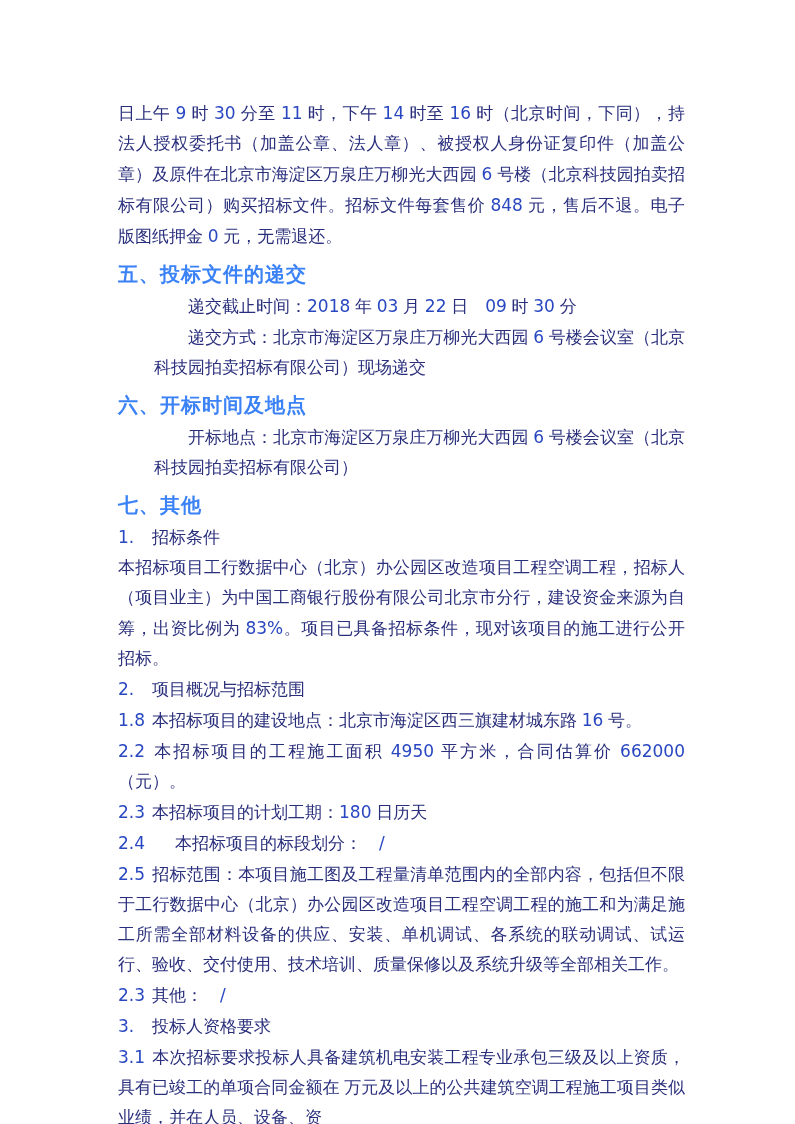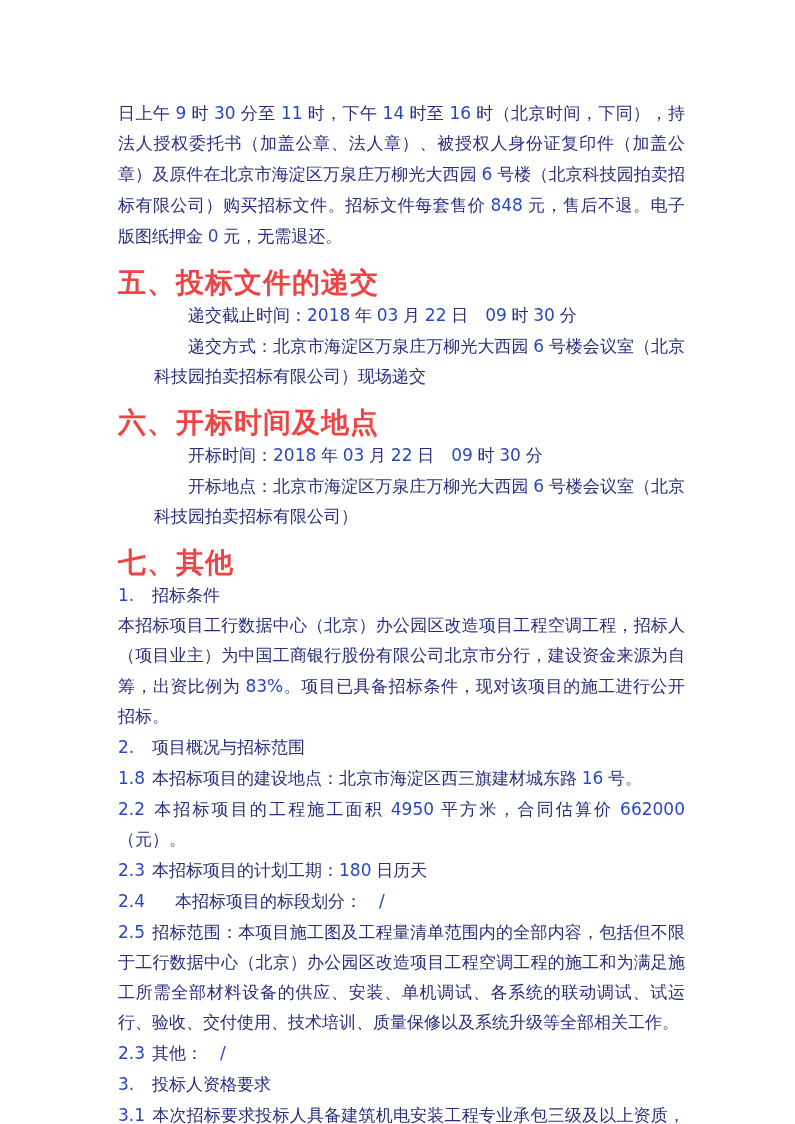--- a/index.html
+++ b/index.html
@@ -26,25 +26,25 @@
     font-size: 17px;
     line-height: 30px;
     color: #2a2f7c;
     text-align: justify;
   }
   .para.indent {
     text-indent: 2em;
     margin-left: 36px;
   }
   .h {
-    margin: 16px 0 2px 0;
-    font-size: 28px;
+    margin: 7px 0 2px 0;
+    font-size: 20px;
     line-height: 30px;
     font-weight: bold;
-    color: #ef4444;
+    color: #3b82f6;
     letter-spacing: 1px;
   }
   .num {
     color: #2847c0;
     font-family: "DejaVu Sans", sans-serif;
     letter-spacing: 0;
   }
   .inum {
     display: inline-block;
     min-width: 34px;
@@ -57,21 +57,20 @@
 </head>
 <body>
 
 <div class="page">
   <div class="content" id="doc">
       <p class="para autonum">日上午 <span class="num">9</span> 时 <span class="num">30</span> 分至 <span class="num">11</span> 时，下午 <span class="num">14</span> 时至 <span class="num">16</span> 时（北京时间，下同），持法人授权委托书（加盖公章、法人章）、被授权人身份证复印件（加盖公章）及原件在北京市海淀区万泉庄万柳光大西园 <span class="num">6</span> 号楼（北京科技园拍卖招标有限公司）购买招标文件。招标文件每套售价 <span class="num">848</span> 元，售后不退。电子版图纸押金 <span class="num">0</span> 元，无需退还。</p>
       <h2 class="h">五、投标文件的递交</h2>
       <p class="para autonum indent">递交截止时间：<span class="num">2018</span> 年 <span class="num">03</span> 月 <span class="num">22</span> 日　<span class="num">09</span> 时 <span class="num">30</span> 分</p>
       <p class="para autonum indent">递交方式：北京市海淀区万泉庄万柳光大西园 <span class="num">6</span> 号楼会议室（北京科技园拍卖招标有限公司）现场递交</p>
       <h2 class="h">六、开标时间及地点</h2>
-      <p class="para autonum indent">开标时间：<span class="num">2018</span> 年 <span class="num">03</span> 月 <span class="num">22</span> 日　<span class="num">09</span> 时 <span class="num">30</span> 分</p>
       <p class="para autonum indent">开标地点：北京市海淀区万泉庄万柳光大西园 <span class="num">6</span> 号楼会议室（北京科技园拍卖招标有限公司）</p>
       <h2 class="h">七、其他</h2>
       <p class="para item"><span class="inum num">1.</span><span class="itxt autonum">招标条件</span></p>
       <p class="para autonum">本招标项目工行数据中心（北京）办公园区改造项目工程空调工程，招标人（项目业主）为中国工商银行股份有限公司北京市分行，建设资金来源为自筹，出资比例为 <span class="num">83%</span>。项目已具备招标条件，现对该项目的施工进行公开招标。</p>
       <p class="para item"><span class="inum num">2.</span><span class="itxt autonum">项目概况与招标范围</span></p>
       <p class="para item"><span class="inum num">1.8</span><span class="itxt autonum">本招标项目的建设地点：北京市海淀区西三旗建材城东路 <span class="num">16</span> 号。</span></p>
       <p class="para item"><span class="inum num">2.2</span><span class="itxt autonum">本招标项目的工程施工面积 <span class="num">4950</span> 平方米，合同估算价 <span class="num">662000</span>（元）。</span></p>
       <p class="para item"><span class="inum num">2.3</span><span class="itxt autonum">本招标项目的计划工期：<span class="num">180</span> 日历天</span></p>
       <p class="para item"><span class="inum num wide">2.4</span><span class="itxt autonum">本招标项目的标段划分：　<span class="num">/</span></span></p>
       <p class="para item"><span class="inum num">2.5</span><span class="itxt autonum">招标范围：本项目施工图及工程量清单范围内的全部内容，包括但不限于工行数据中心（北京）办公园区改造项目工程空调工程的施工和为满足施工所需全部材料设备的供应、安装、单机调试、各系统的联动调试、试运行、验收、交付使用、技术培训、质量保修以及系统升级等全部相关工作。</span></p>

